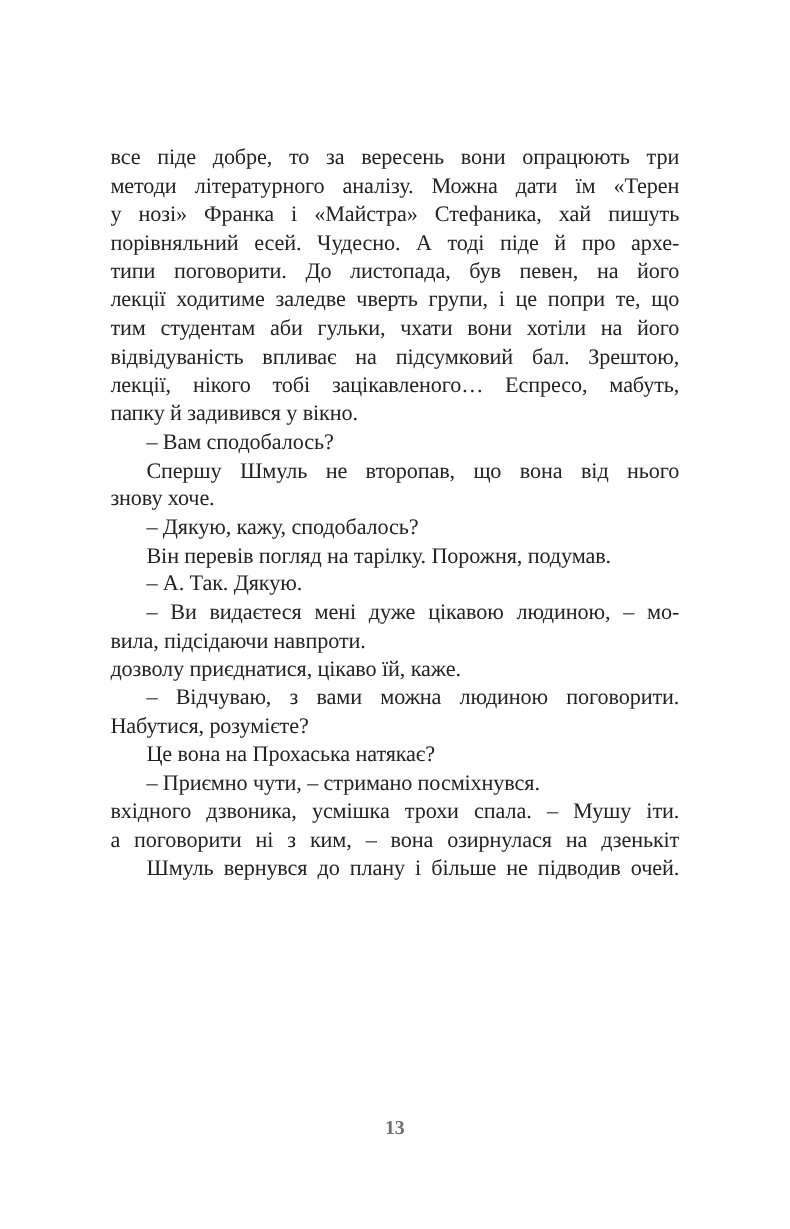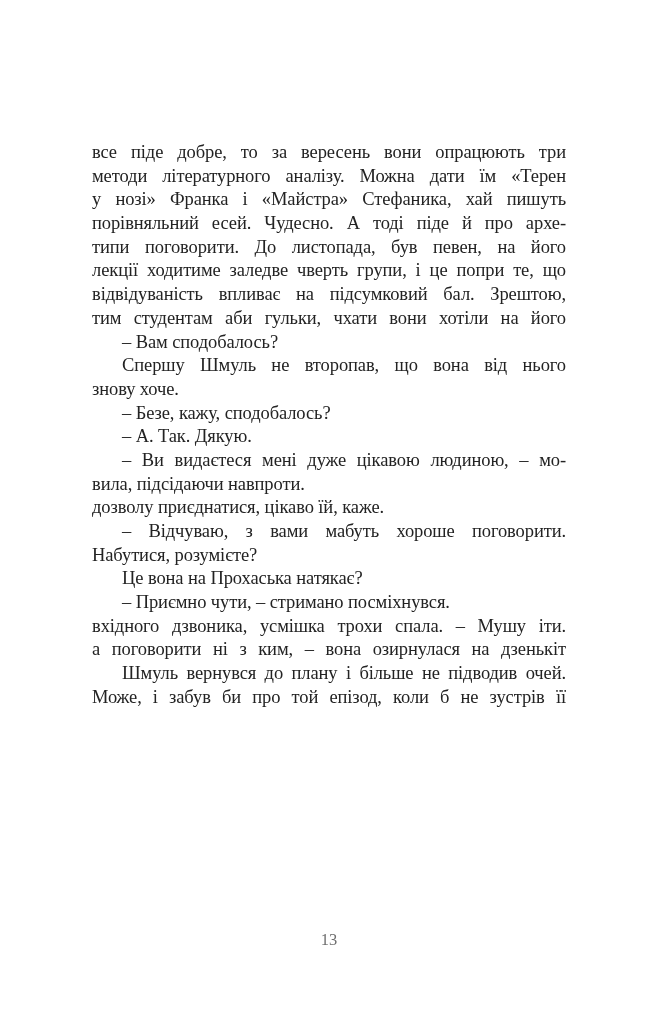--- a/index.html
+++ b/index.html
@@ -18,21 +18,20 @@
   .book-page {
     position: absolute;
     inset: 0;
     background: #ffffff;
   }
   .text-block {
     position: absolute;
     left: 92px;
     top: 121px;
     width: 474px;
-    margin-top: 20px;
   }
   .line {
     box-sizing: border-box;
     height: 23.7px;
     line-height: 23.7px;
     font-size: 18.5px;
     letter-spacing: -0.1px;
     text-align: justify;
     text-align-last: justify;
     white-space: nowrap;
@@ -46,46 +45,49 @@
     font-family: Liberation Serif, serif;
   }
   .page-number {
     position: absolute;
     top: 930px;
     left: 92px;
     width: 474px;
     text-align: center;
     font-size: 16.5px;
     color: #6f6f6f;
+    font-weight: bold;
   }
 </style>
 </head>
 <body>
 
 <div class="book-page">
   <div class="text-block">
       <div class="line">все піде добре, то за вересень вони опрацюють три</div>
       <div class="line">методи літературного аналізу. Можна дати їм «Терен</div>
       <div class="line">у нозі» Франка і «Майстра» Стефаника, хай пишуть</div>
       <div class="line">порівняльний есей. Чудесно. А тоді піде й про архе-</div>
       <div class="line">типи поговорити. До листопада, був певен, на його</div>
       <div class="line">лекції ходитиме заледве чверть групи, і це попри те, що</div>
+      <div class="line">тим студентам аби гульки, чхати вони хотіли на його</div>
       <div class="line">відвідуваність впливає на підсумковий бал. Зрештою,</div>
-      <div class="line">тим студентам аби гульки, чхати вони хотіли на його</div>
+      <div class="line">лекції, нікого тобі зацікавленого… Еспресо, мабуть,</div>
+      <div class="line final">папку й задивився у вікно.</div>
       <div class="line indent final">– Вам сподобалось?</div>
       <div class="line indent">Спершу Шмуль не второпав, що вона від нього</div>
       <div class="line final">знову хоче.</div>
-      <div class="line indent final">– Безе, кажу, сподобалось?</div>
+      <div class="line indent final">– Дякую, кажу, сподобалось?</div>
+      <div class="line indent final">Він перевів погляд на тарілку. Порожня, подумав.</div>
       <div class="line indent final">– А. Так. Дякую.</div>
       <div class="line indent">– Ви видаєтеся мені дуже цікавою людиною, – мо-</div>
       <div class="line final">вила, підсідаючи навпроти.</div>
       <div class="line final">дозволу приєднатися, цікаво їй, каже.</div>
-      <div class="line indent">– Відчуваю, з вами мабуть хороше поговорити.</div>
+      <div class="line indent">– Відчуваю, з вами можна людиною поговорити.</div>
       <div class="line final">Набутися, розумієте?</div>
       <div class="line indent final">Це вона на Прохаська натякає?</div>
       <div class="line indent final">– Приємно чути, – стримано посміхнувся.</div>
       <div class="line">вхідного дзвоника, усмішка трохи спала. – Мушу іти.</div>
       <div class="line">а поговорити ні з ким, – вона озирнулася на дзенькіт</div>
       <div class="line indent">Шмуль вернувся до плану і більше не підводив очей.</div>
-      <div class="line">Може, і забув би про той епізод, коли б не зустрів її</div>
     </div>
   <div class="page-number">13</div>
 </div>
 
 </body></html>

